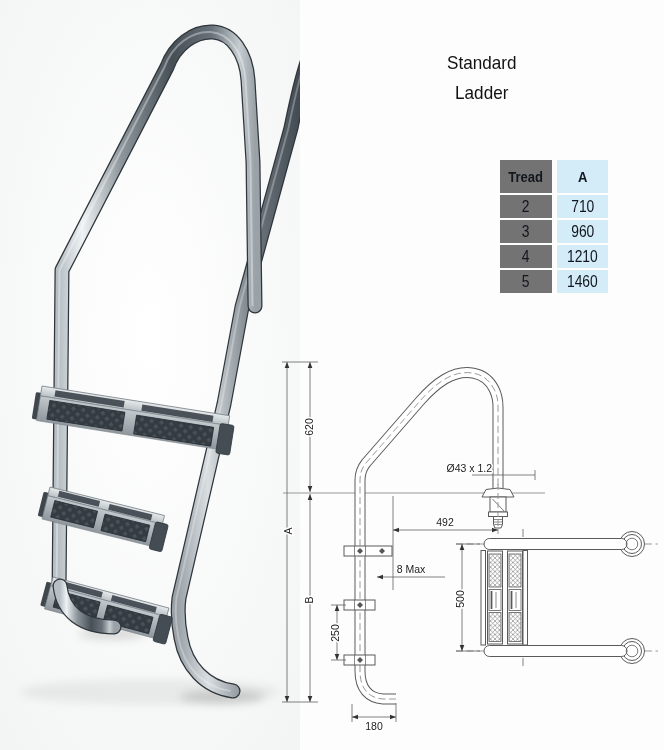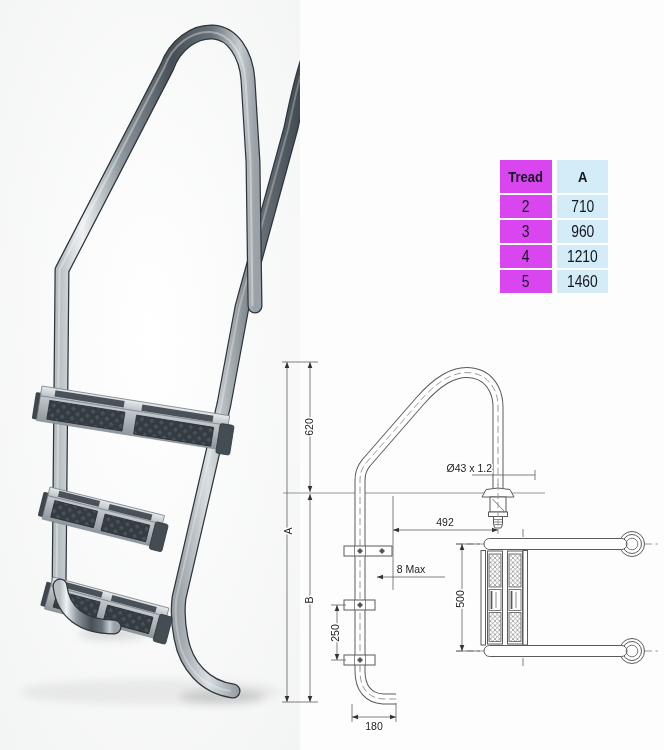--- a/index.html
+++ b/index.html
@@ -11,21 +11,21 @@
   .title { position:absolute; left:447px; top:48px; color:#121212;
            font-size:19px; line-height:30px; }
   .title .tline { display:block; transform:scaleX(.9); transform-origin:left center; white-space:nowrap; }
   .title .l2 { padding-left:9px; }
   
   .spec-table { position:absolute; left:500px; top:160px;
     display:grid; grid-template-columns:52px 51px; grid-template-rows:33px 23px 23px 23px 23px;
     column-gap:5px; row-gap:2px; }
   .spec-table .cell { display:flex; align-items:center; justify-content:center;
     color:#12161e; font-size:16.5px; }
-  .spec-table .c1 { background:#d946ef; }
+  .spec-table .c1 { background:#737373; }
   .spec-table .c2 { background:#d4ecf8; }
   .spec-table .th { font-weight:bold; font-size:15.5px; }
   .cx { display:inline-block; transform:scaleX(.84); transform-origin:center; white-space:nowrap; }
   
   .photo-svg { position:absolute; left:0; top:0; }
   .drawing-svg { position:absolute; left:278px; top:352px; }
   .dim { font-family:"Liberation Sans", sans-serif; font-size:10.5px; fill:#222;
          paint-order:stroke; stroke:#ffffff; stroke-width:3px; stroke-linejoin:round; }
 </style>
 </head>
@@ -125,20 +125,24 @@
       <rect x="60" y="13" width="47" height="17" fill="url(#grip)" stroke="#262c31" stroke-width="0.8"></rect>
       <rect x="113" y="8" width="13" height="28" rx="2" fill="#454d54" stroke="#30373d" stroke-width="0.8"></rect>
     </g>
 
     <g>
       <path d="M 60,586 C 63,612 82,627 114,627" fill="none" stroke="#2e353b" stroke-width="15" stroke-linecap="round"></path>
       <path d="M 60,586 C 63,612 82,627 114,627" fill="none" stroke="url(#steelF)" stroke-width="12.5" stroke-linecap="round"></path>
     </g>
   </svg>
 
+  <div class="title">
+    <span class="tline">Standard</span>
+    <span class="tline l2">Ladder</span>
+  </div>
 
   <div class="spec-table">
     <div class="cell c1 th">
         <span class="cx">Tread</span>
       </div>
     <div class="cell c2 th">
         <span class="cx">A</span>
       </div>
 
     <div class="cell c1">

